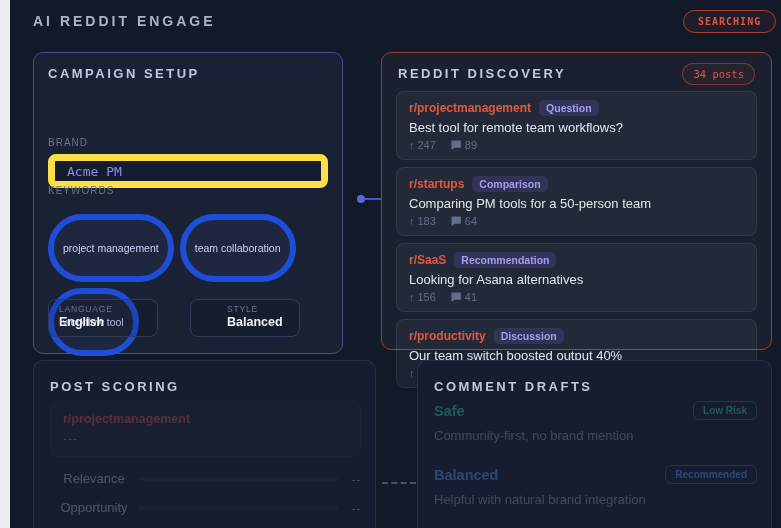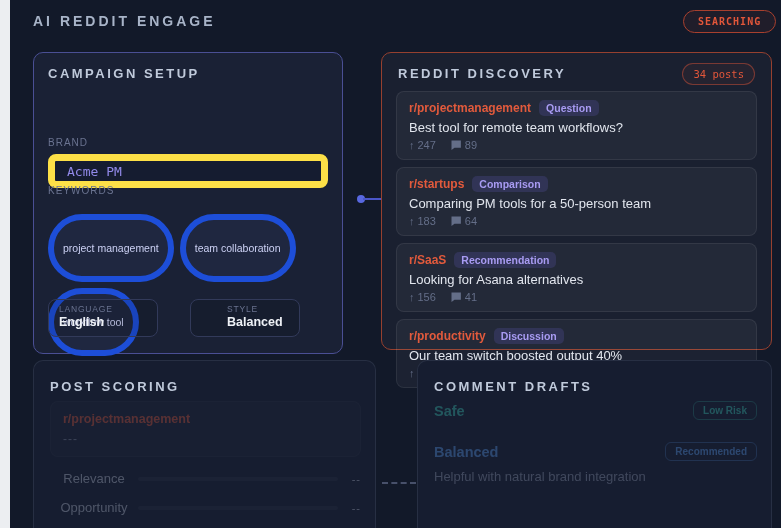--- a/index.html
+++ b/index.html
@@ -237,20 +237,21 @@
 
   <section class="panel drafts">
     <div class="panel-title">COMMENT DRAFTS</div>
     <div class="drafts-content">
 
       <div class="draft-item safe">
         <div class="draft-head">
           <span class="draft-label">Safe</span>
           <span class="draft-badge">Low Risk</span>
         </div>
+        <div class="draft-desc">Community-first, no brand mention</div>
       </div>
 
       <div class="draft-item balanced">
         <div class="draft-head">
           <span class="draft-label">Balanced</span>
           <span class="draft-badge">Recommended</span>
         </div>
         <div class="draft-desc">Helpful with natural brand integration</div>
       </div>
 

